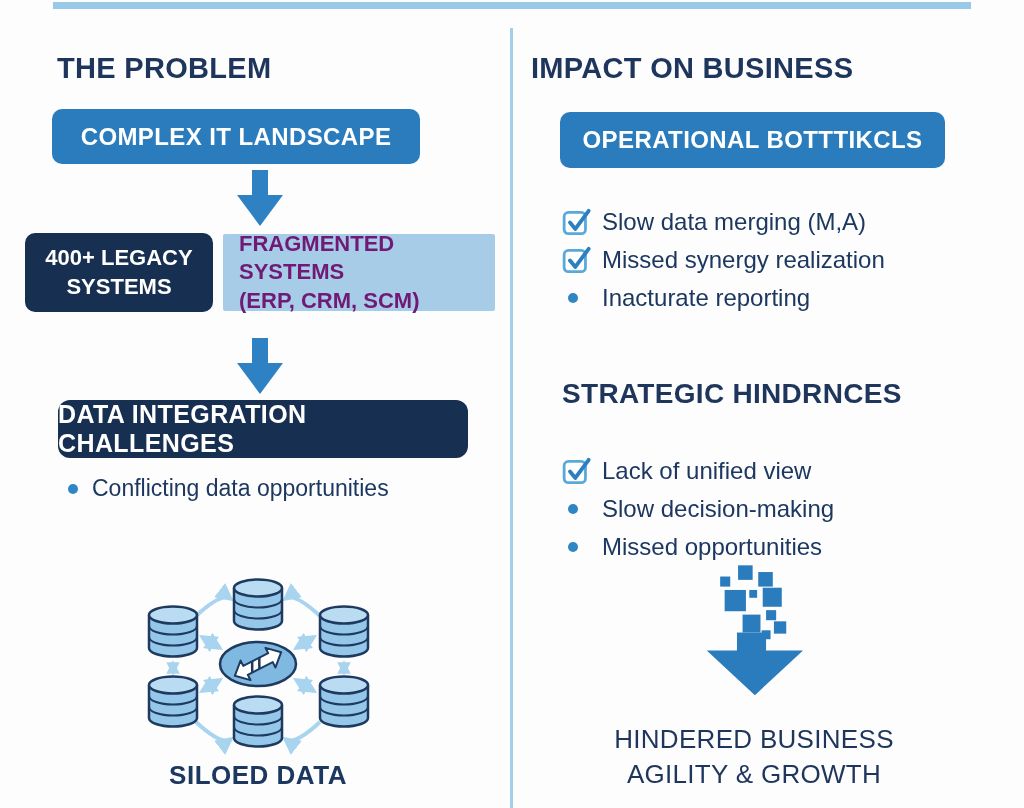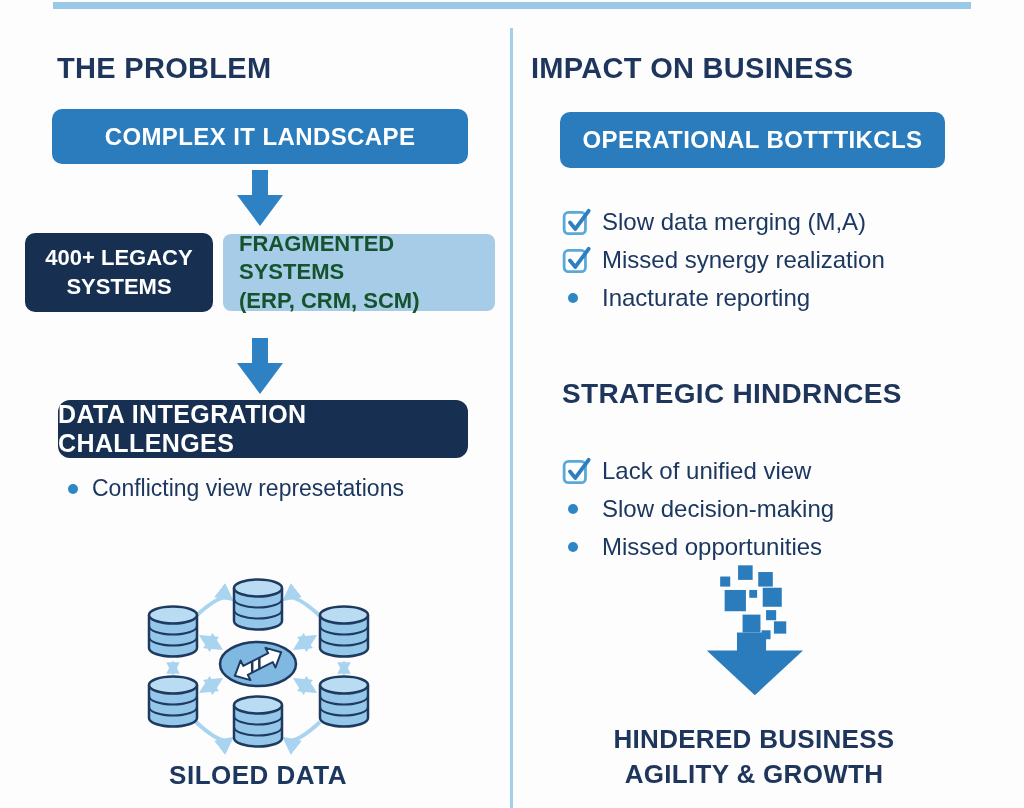--- a/index.html
+++ b/index.html
@@ -10,29 +10,29 @@
   .top-bar  { position:absolute; left:53px; top:2px; width:918px; height:7px; background:#9ac9e8; }
   .divider  { position:absolute; left:510px; top:28px; width:3px; height:780px; background:#a3cfeb; }
 
   .heading  { position:absolute; font-size:29px; font-weight:bold; color:#1e355c; letter-spacing:.3px; white-space:nowrap; }
   .h-problem   { left:57px;  top:52px; }
   .h-impact    { left:531px; top:52px; }
   .h-strategic { left:562px; top:378px; font-size:28px; }
 
   .banner { position:absolute; display:flex; align-items:center; justify-content:center;
             font-weight:bold; color:#ffffff; letter-spacing:.4px; }
-  .banner-complex     { left:52px;  top:109px; width:416px; height:55px; background:#2b7cbd; border-radius:10px; font-size:24px; }
+  .banner-complex     { left:52px;  top:109px; width:368px; height:55px; background:#2b7cbd; border-radius:10px; font-size:24px; }
   .banner-operational { left:560px; top:112px; width:385px; height:56px; background:#2b7cbd; border-radius:10px; font-size:24px; }
   .banner-challenges  { left:58px;  top:400px; width:410px; height:58px; background:#172f51; border-radius:12px; font-size:25px; }
 
   .legacy-box { position:absolute; left:25px; top:233px; width:188px; height:79px; background:#172f51;
                 border-radius:10px; color:#fff; font-size:22px; font-weight:bold; display:flex;
                 align-items:center; justify-content:center; text-align:center; white-space:pre-line; line-height:1.3; }
   .fragmented-box { position:absolute; left:223px; top:234px; width:272px; height:77px; background:#a6cce7;
-                border-radius:8px; color:#14532d; font-size:22px; font-weight:bold; display:flex;
+                border-radius:2px; color:#701a75; font-size:22px; font-weight:bold; display:flex;
                 align-items:center; padding-left:16px; white-space:pre-line; line-height:1.3; }
 
   .flow-arrow { position:absolute; left:232px; width:56px; height:58px; }
   .arrow-1 { top:170px; } .arrow-2 { top:338px; }
 
   .bullet-list { position:absolute; list-style:none; }
   .list-left  { left:62px; top:470px; }
   .list-op    { left:562px; top:203px; }
   .list-strat { left:562px; top:440px;margin-top:12px; }
   .bullet-row { display:flex; align-items:center; color:#1d3860; }
@@ -42,21 +42,21 @@
   .list-left .marker-cell { width:30px; }
   .dot { width:10px; height:10px; border-radius:50%; background:#2e86c5; margin-left:6px; }
   .checkbox-svg { width:32px; height:32px; }
 
   .silo-svg     { position:absolute; left:108px; top:576px; width:300px; height:185px; }
   .silo-caption { position:absolute; left:108px; top:760px; width:300px; text-align:center;
                   font-size:26px; font-weight:bold; color:#1d3860; letter-spacing:.5px; }
 
   .pixel-arrow { position:absolute; left:700px; top:562px; width:112px; height:150px; }
   .outcome { position:absolute; left:570px; top:722px; width:368px; text-align:center; font-size:26px;
-             font-weight:bold; color:#1e355c; white-space:pre-line; line-height:1.35; letter-spacing:.3px; }
+             font-weight:normal; color:#1e355c; white-space:pre-line; line-height:1.35; letter-spacing:.3px; }
 </style>
 </head>
 <body>
 
 <div class="canvas">
 
   <div class="top-bar"></div>
   <div class="divider"></div>
 
   <section>
@@ -79,21 +79,21 @@
       <polygon points="5,25 51,25 28,56" fill="#2e82c4"></polygon>
     </svg>
 
     <div class="banner banner-challenges">DATA INTEGRATION CHALLENGES</div>
 
     <ul class="bullet-list list-left">
       <li class="bullet-row">
         <span class="marker-cell">
             <span class="dot"></span>
           </span>
-        <span>Conflicting view represetations</span>
+        <span>Conflicting data opportunities</span>
       </li>
     </ul>
 
     <svg class="silo-svg" viewBox="0 0 300 185">
       <defs>
         <g id="cyl">
           <path d="M0,9 v33 a24,8.5 0 0 0 48,0 v-33" fill="#94c7ea" stroke="#1e3a5f" stroke-width="2.5"></path>
           <path d="M0,20 a24,8.5 0 0 0 48,0" fill="none" stroke="#1e3a5f" stroke-width="2"></path>
           <path d="M0,31 a24,8.5 0 0 0 48,0" fill="none" stroke="#1e3a5f" stroke-width="2"></path>
           <ellipse cx="24" cy="9" rx="24" ry="8.5" fill="#b9dcf3" stroke="#1e3a5f" stroke-width="2.5"></ellipse>

